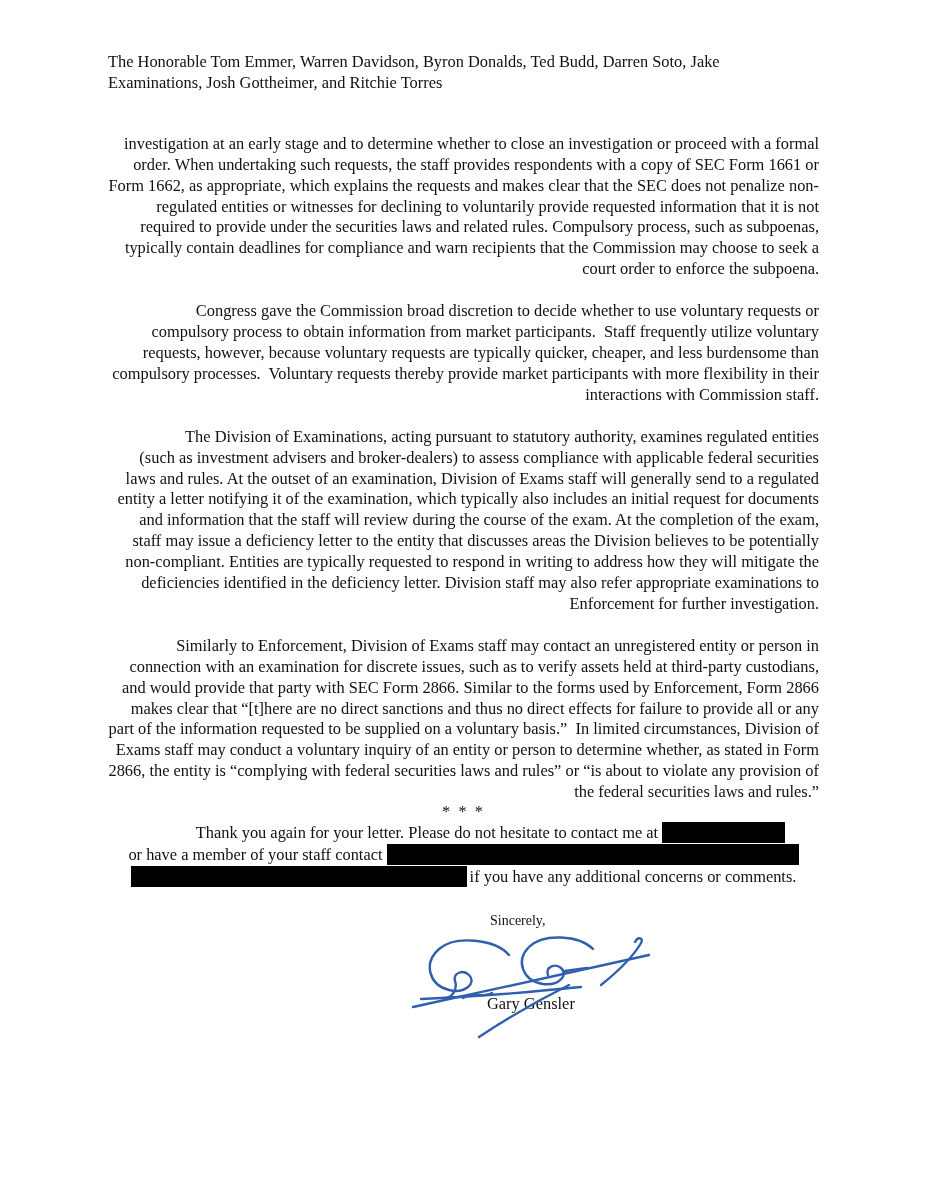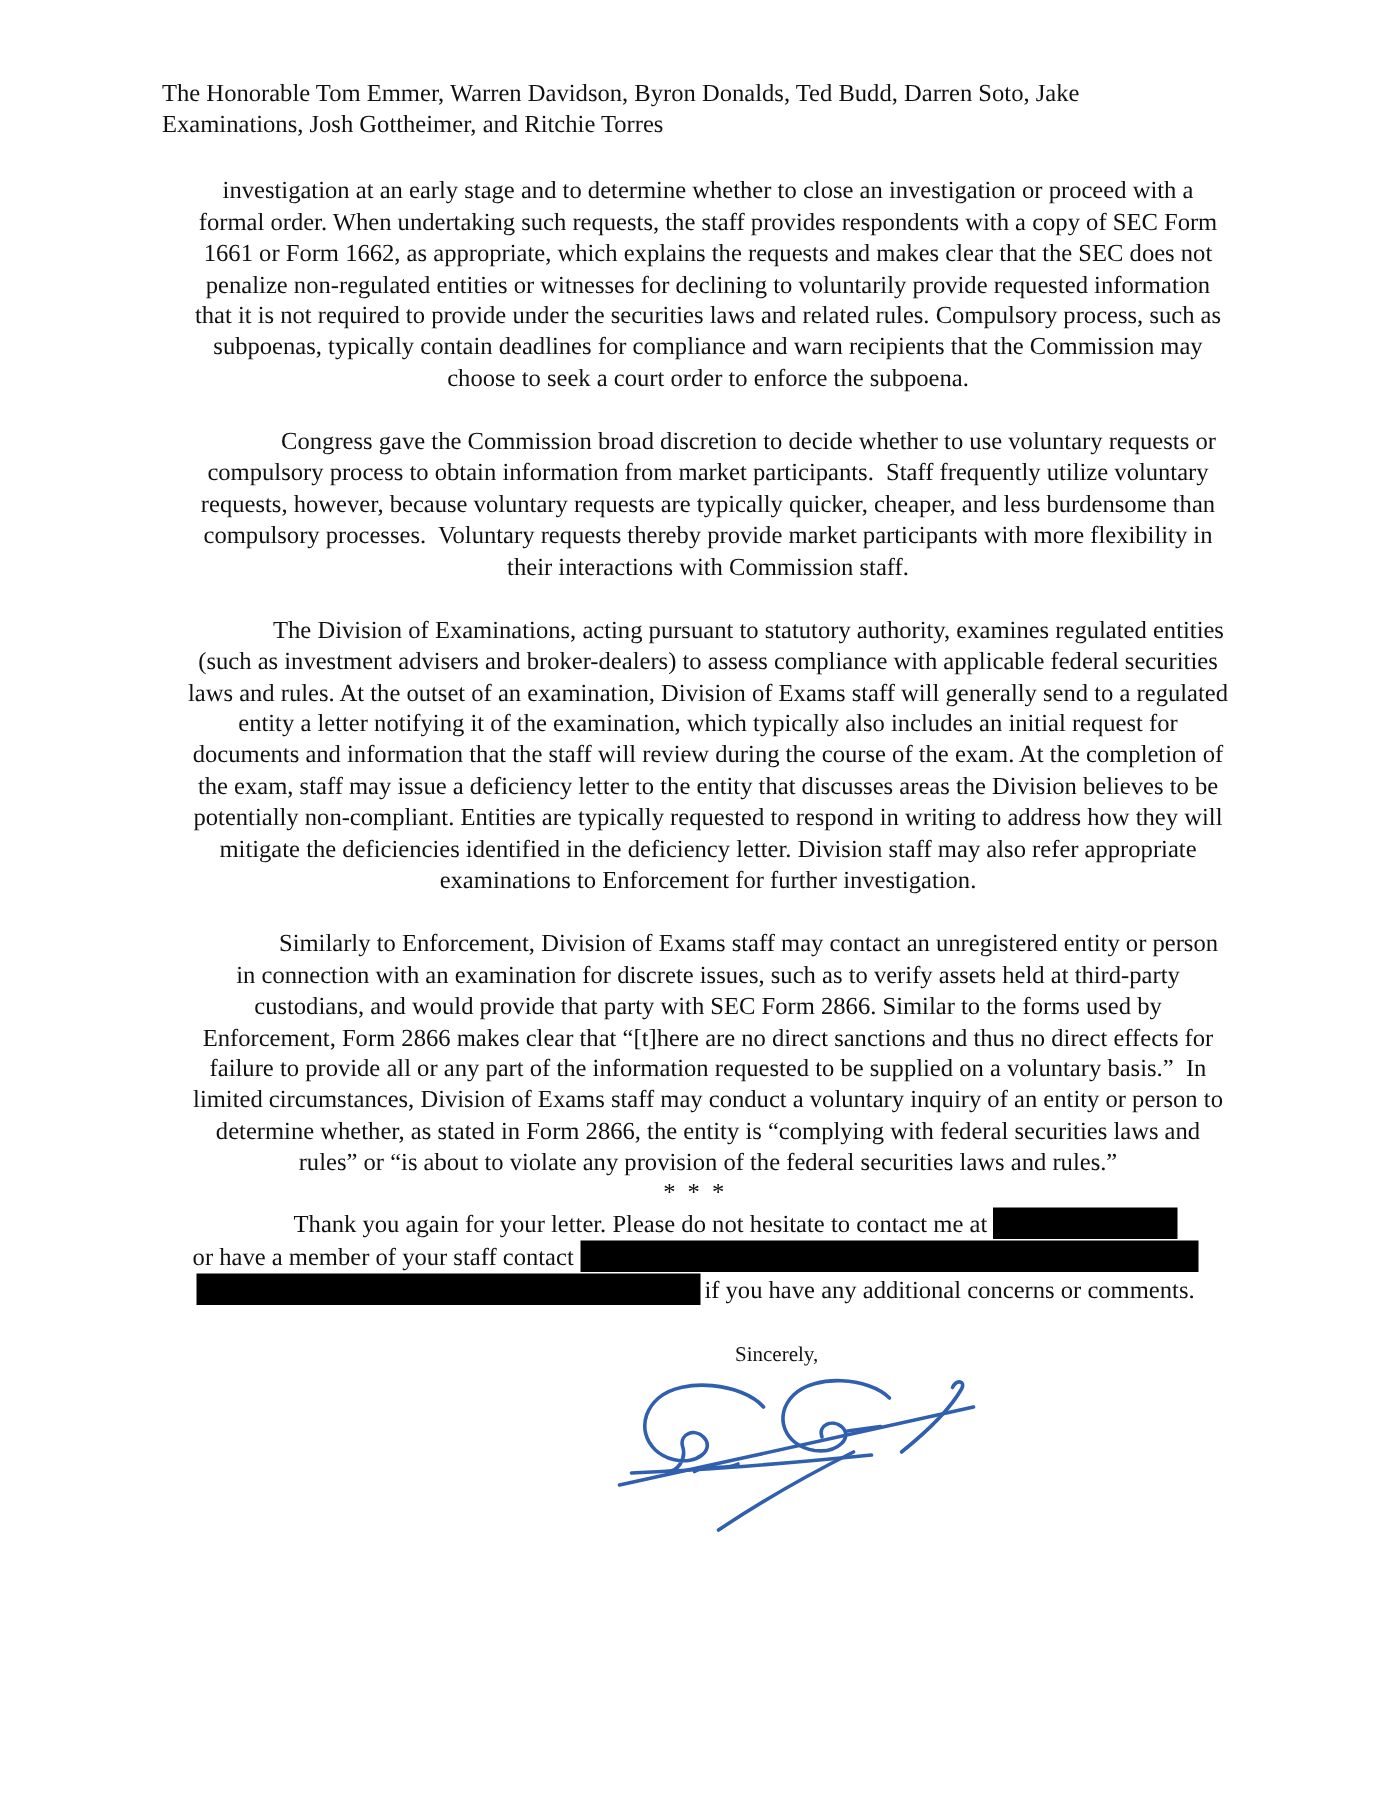--- a/index.html
+++ b/index.html
@@ -10,26 +10,26 @@
     color: #111111;
     position: relative;
     overflow: hidden;
   }
   .content {
     position: absolute;
     left: 108px; top: 52px;
     width: 711px;
   }
   .hdr p { margin: 0; font-size: 16.4px; line-height: 20.9px; white-space: pre-wrap; }
-  .hdr { margin-bottom: 23px; }
+  .hdr { margin-bottom: 40px; }
   p.body-par {
-    margin: 0 0 21px 17px;
+    margin: 0 0 21px 0;
     font-size: 16.4px;
     line-height: 20.9px;
-    text-align: center;
+    text-align: right;
     white-space: pre-wrap;
   }
   p.body-par.indent { text-indent: 54px; }
   .separator {
     margin: -2px 0 0 0;
     font-size: 16.4px;
     line-height: 21px;
     text-align: center;
     letter-spacing: 2px;
   }
@@ -86,15 +86,16 @@
           <path d="M52,63 C62,57 71,63 81,58"></path>
           <path d="M182,14 C168,0 132,-2 118,12 C104,26 112,46 132,49 C148,51 158,40 150,33 C144,28 134,32 137,40"></path>
           <path d="M154,36 L176,33"></path>
           <path d="M190,50 C205,38 222,22 230,8 C233,3 227,1 224,7"></path>
           <path d="M2,72 C80,55 170,35 238,20"></path>
           <path d="M10,64 C60,62 120,57 170,52"></path>
           <path d="M158,50 C130,64 95,84 68,102"></path>
         </g>
       </svg>
     </div>
+    <p class="sig-name">Gary Gensler</p>
   </div>
 
 </div>
 
 </body></html>

